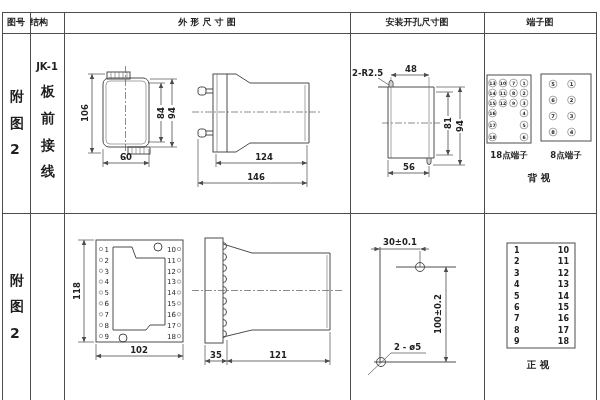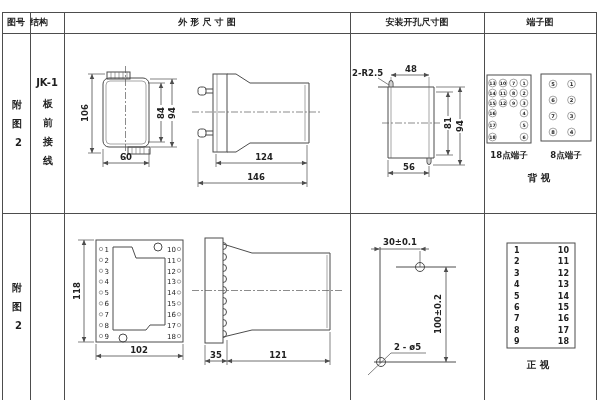--- a/index.html
+++ b/index.html
@@ -5,22 +5,22 @@
   html,body{margin:0;padding:0;background:#fff;}
   .page{position:relative;width:600px;height:400px;background:#fff;overflow:hidden;
         font-family:"DejaVu Sans","Liberation Sans",sans-serif;color:#1f1f1f;}
   .hline{position:absolute;height:1px;background:#4d4d4d;}
   .vline{position:absolute;width:1px;background:#4d4d4d;}
   .cell{position:absolute;display:flex;align-items:center;justify-content:center;}
   .hdr{font-size:9px;font-weight:bold;white-space:nowrap;}
   .unit{position:absolute;top:0;left:500px;width:96px;text-align:center;
         font-size:10.5px;font-weight:bold;}
   .figcol{flex-direction:column;}
-  .vtext{width:12px;line-height:1.9;word-break:break-all;text-align:right;
-         font-size:10px;font-weight:bold;}
+  .vtext{width:12px;line-height:1.9;word-break:break-all;text-align:left;
+         font-size:14px;font-weight:bold;}
   .model{font-size:10px;font-weight:bold;margin-bottom:6px;white-space:nowrap;}
   svg{position:absolute;overflow:visible;}
   .ln{fill:none;stroke:#4d4d4d;stroke-width:1;}
   .th{fill:none;stroke:#6a6a6a;stroke-width:0.6;}
   .cl{fill:none;stroke:#5a5a5a;stroke-width:0.7;stroke-dasharray:7 2 2 2;}
   .dim{fill:none;stroke:#4d4d4d;stroke-width:0.8;}
   .ext{fill:none;stroke:#4d4d4d;stroke-width:0.7;}
   .dt{font:600 8.5px "DejaVu Sans",sans-serif;fill:#222;}
   .tnum{font:600 4.6px "DejaVu Sans",sans-serif;fill:#222;}
   .tnum8{font:600 5.2px "DejaVu Sans",sans-serif;fill:#222;}

